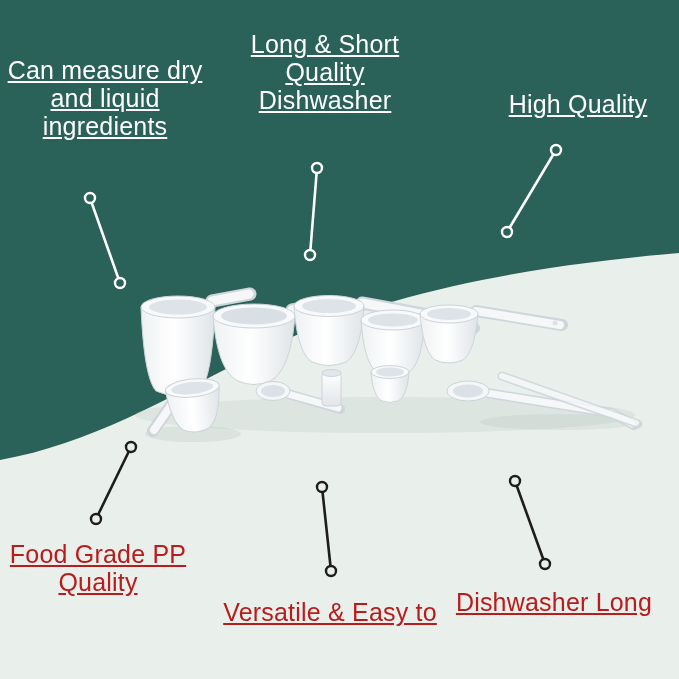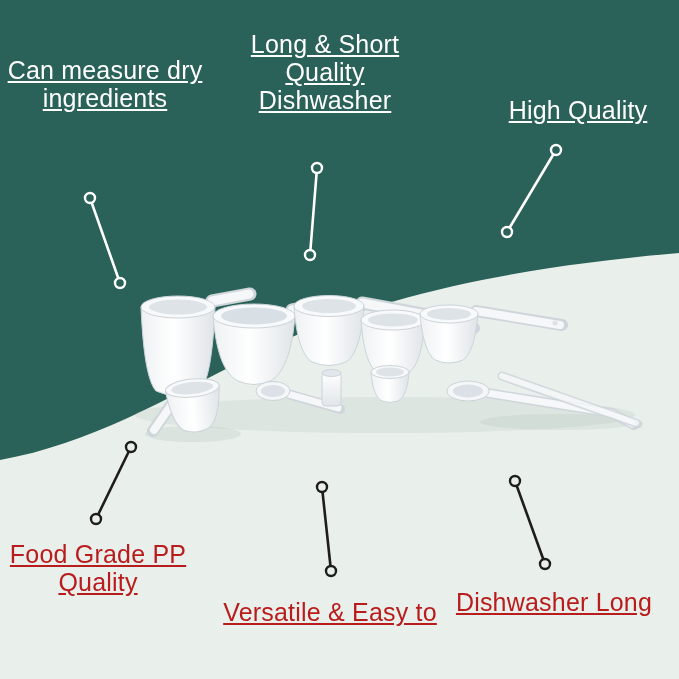--- a/index.html
+++ b/index.html
@@ -173,30 +173,31 @@
     </g>
     <g class="connector dark">
       <line x1="515" y1="481" x2="545" y2="564"></line>
       <circle cx="515" cy="481" r="5"></circle>
         <circle cx="545" cy="564" r="5"></circle>
     </g>
   </svg>
 
   <div class="label light" style="left:2px;top:56px;width:206px;text-align:center;">
     <div>Can measure dry</div>
+    <div>and liquid</div>
     <div>ingredients</div>
   </div>
 
   <div class="label light" style="left:242px;top:30px;width:166px;">
     <div>Long &amp; Short</div>
     <div>Quality</div>
     <div>Dishwasher</div>
   </div>
 
-  <div class="label light" style="left:498px;top:96px;width:160px;">
+  <div class="label light" style="left:498px;top:90px;width:160px;">
     <div>High Quality</div>
   </div>
 
   <div class="label dark" style="left:8px;top:540px;width:180px;">
     <div>Food Grade PP</div>
     <div>Quality</div>
   </div>
 
   <div class="label dark" style="left:222px;top:598px;width:216px;">
     <div>Versatile &amp; Easy to</div>

